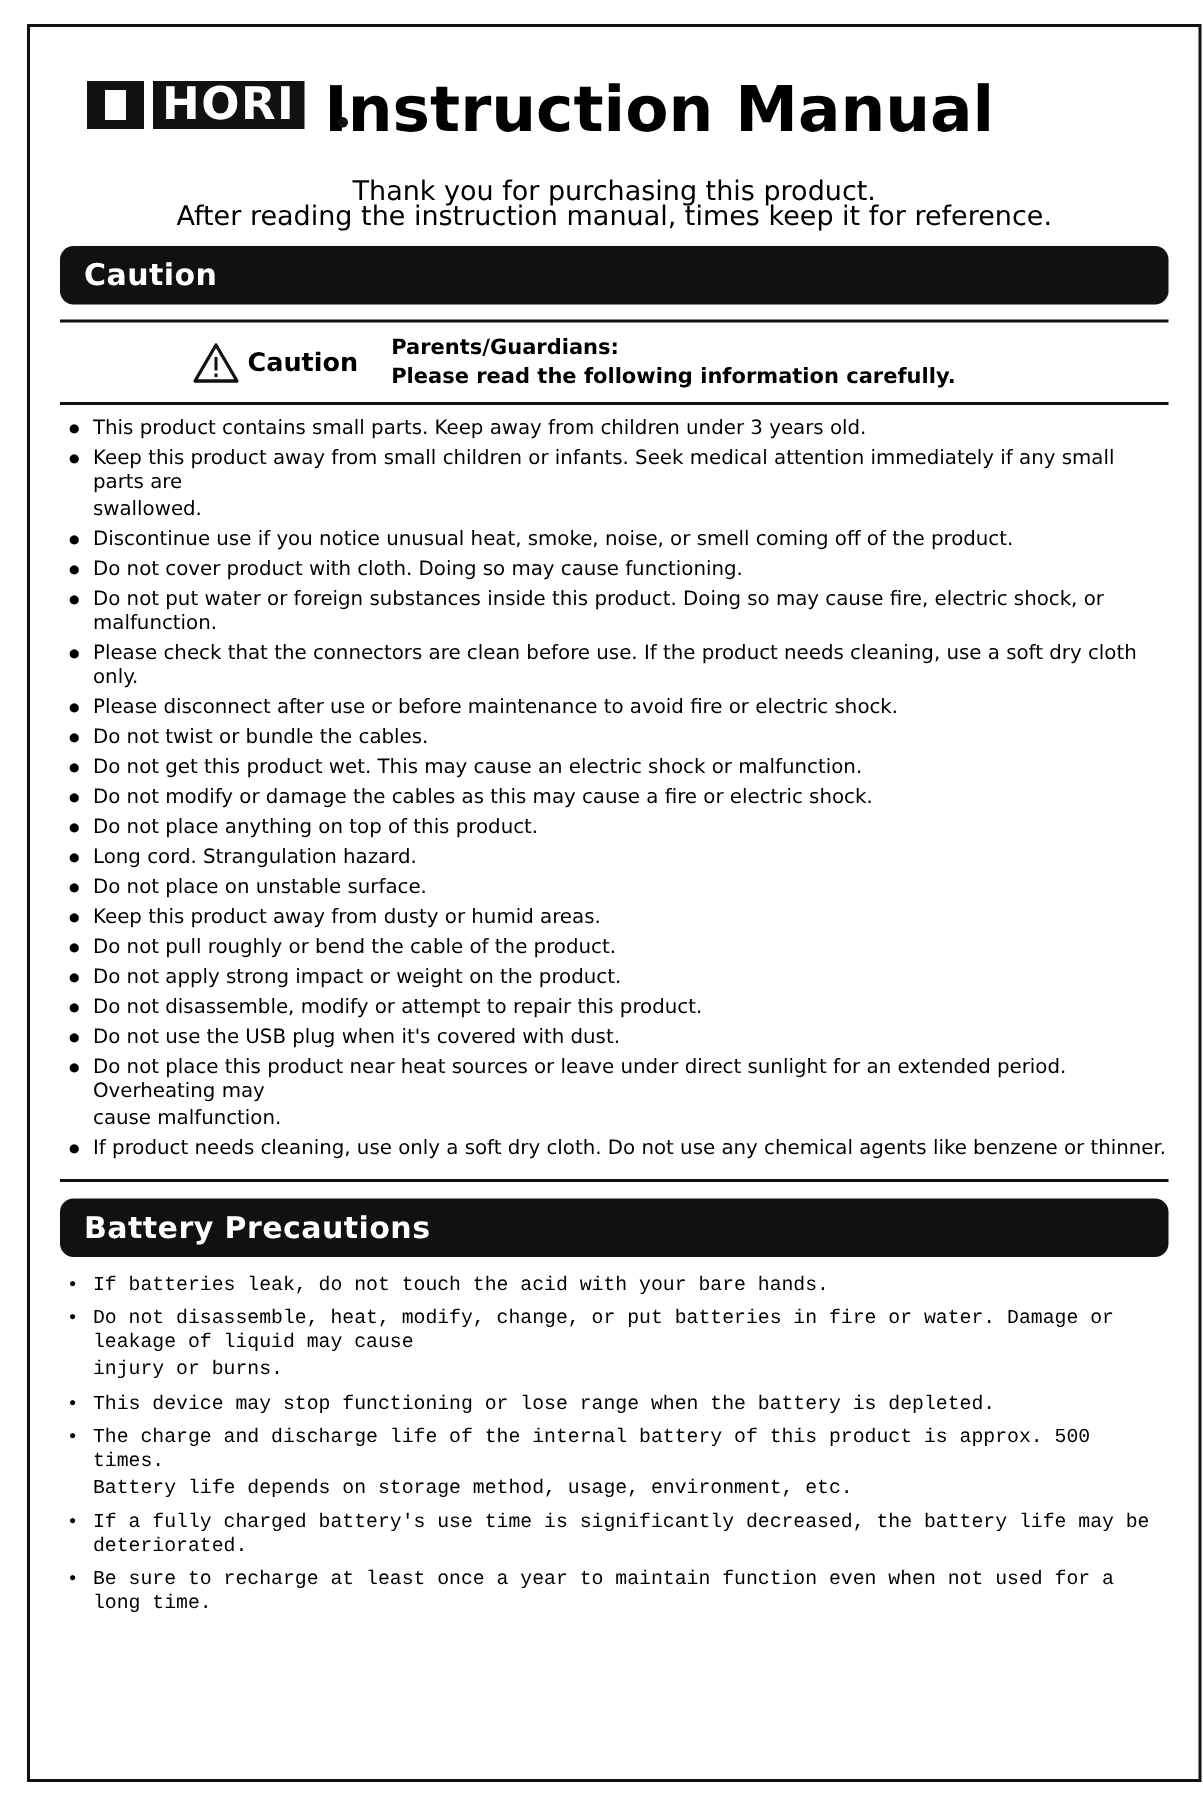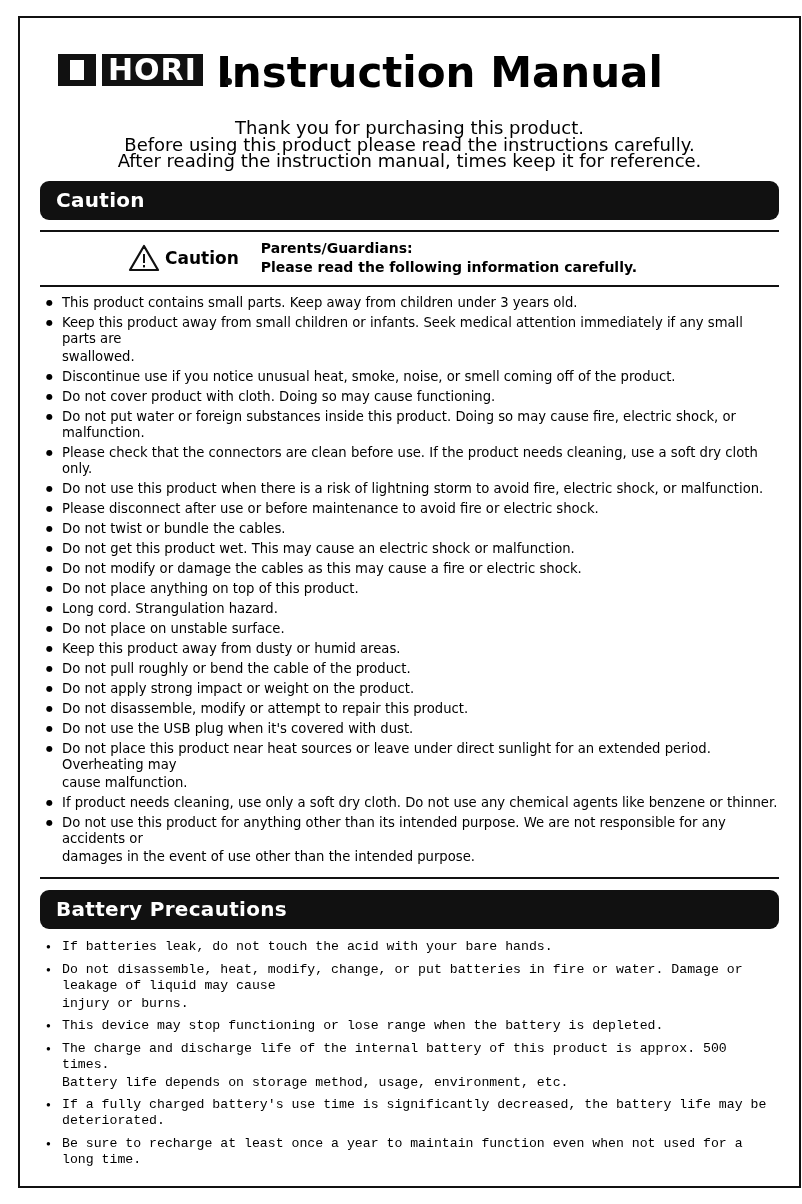--- a/index.html
+++ b/index.html
@@ -183,21 +183,20 @@
     <div class="logo">
       <div class="logo-box"></div>
       <div class="logo-word">HORI</div>
       <div class="logo-dot"></div>
     </div>
     <h1 class="title">Instruction Manual</h1>
   </div>
 
   <div class="intro">
     <div>Thank you for purchasing this product.</div>
-    <div>Before using this product please read the instructions carefully.</div>
     <div>After reading the instruction manual, times keep it for reference.</div>
   </div>
 
   <div class="bar">Caution</div>
 
   <div class="caution-banner">
     <div class="warn-tri">
       <svg width="32" height="28" viewBox="0 0 32 28">
         <path d="M16 2 L30 26 L2 26 Z" fill="none" stroke="#111111" stroke-width="2.2" stroke-linejoin="round"></path>
         <rect x="15" y="10" width="2" height="9" fill="#111111"></rect>
@@ -225,23 +224,20 @@
       <div class="li">
         <span class="cont">Do not cover product with cloth. Doing so may cause functioning.</span>
       </div>
       <div class="li">
         <span class="cont">Do not put water or foreign substances inside this product. Doing so may cause fire, electric shock, or malfunction.</span>
       </div>
       <div class="li">
         <span class="cont">Please check that the connectors are clean before use. If the product needs cleaning, use a soft dry cloth only.</span>
       </div>
       <div class="li">
-        <span class="cont">Do not use this product when there is a risk of lightning storm to avoid fire, electric shock, or malfunction.</span>
-      </div>
-      <div class="li">
         <span class="cont">Please disconnect after use or before maintenance to avoid fire or electric shock.</span>
       </div>
       <div class="li">
         <span class="cont">Do not twist or bundle the cables.</span>
       </div>
       <div class="li">
         <span class="cont">Do not get this product wet. This may cause an electric shock or malfunction.</span>
       </div>
       <div class="li">
         <span class="cont">Do not modify or damage the cables as this may cause a fire or electric shock.</span>
@@ -270,24 +266,20 @@
       <div class="li">
         <span class="cont">Do not use the USB plug when it's covered with dust.</span>
       </div>
       <div class="li">
         <span class="cont">Do not place this product near heat sources or leave under direct sunlight for an extended period. Overheating may</span>
         <span class="cont2">cause malfunction.</span>
       </div>
       <div class="li">
         <span class="cont">If product needs cleaning, use only a soft dry cloth. Do not use any chemical agents like benzene or thinner.</span>
       </div>
-      <div class="li">
-        <span class="cont">Do not use this product for anything other than its intended purpose. We are not responsible for any accidents or</span>
-        <span class="cont2">damages in the event of use other than the intended purpose.</span>
-      </div>
     </div>
 
   <div class="rule"></div>
 
   <div class="bar">Battery Precautions</div>
 
   <div class="list battery-list" id="battery-list">
       <div class="li">
         <span class="cont">If batteries leak, do not touch the acid with your bare hands.</span>
       </div>

